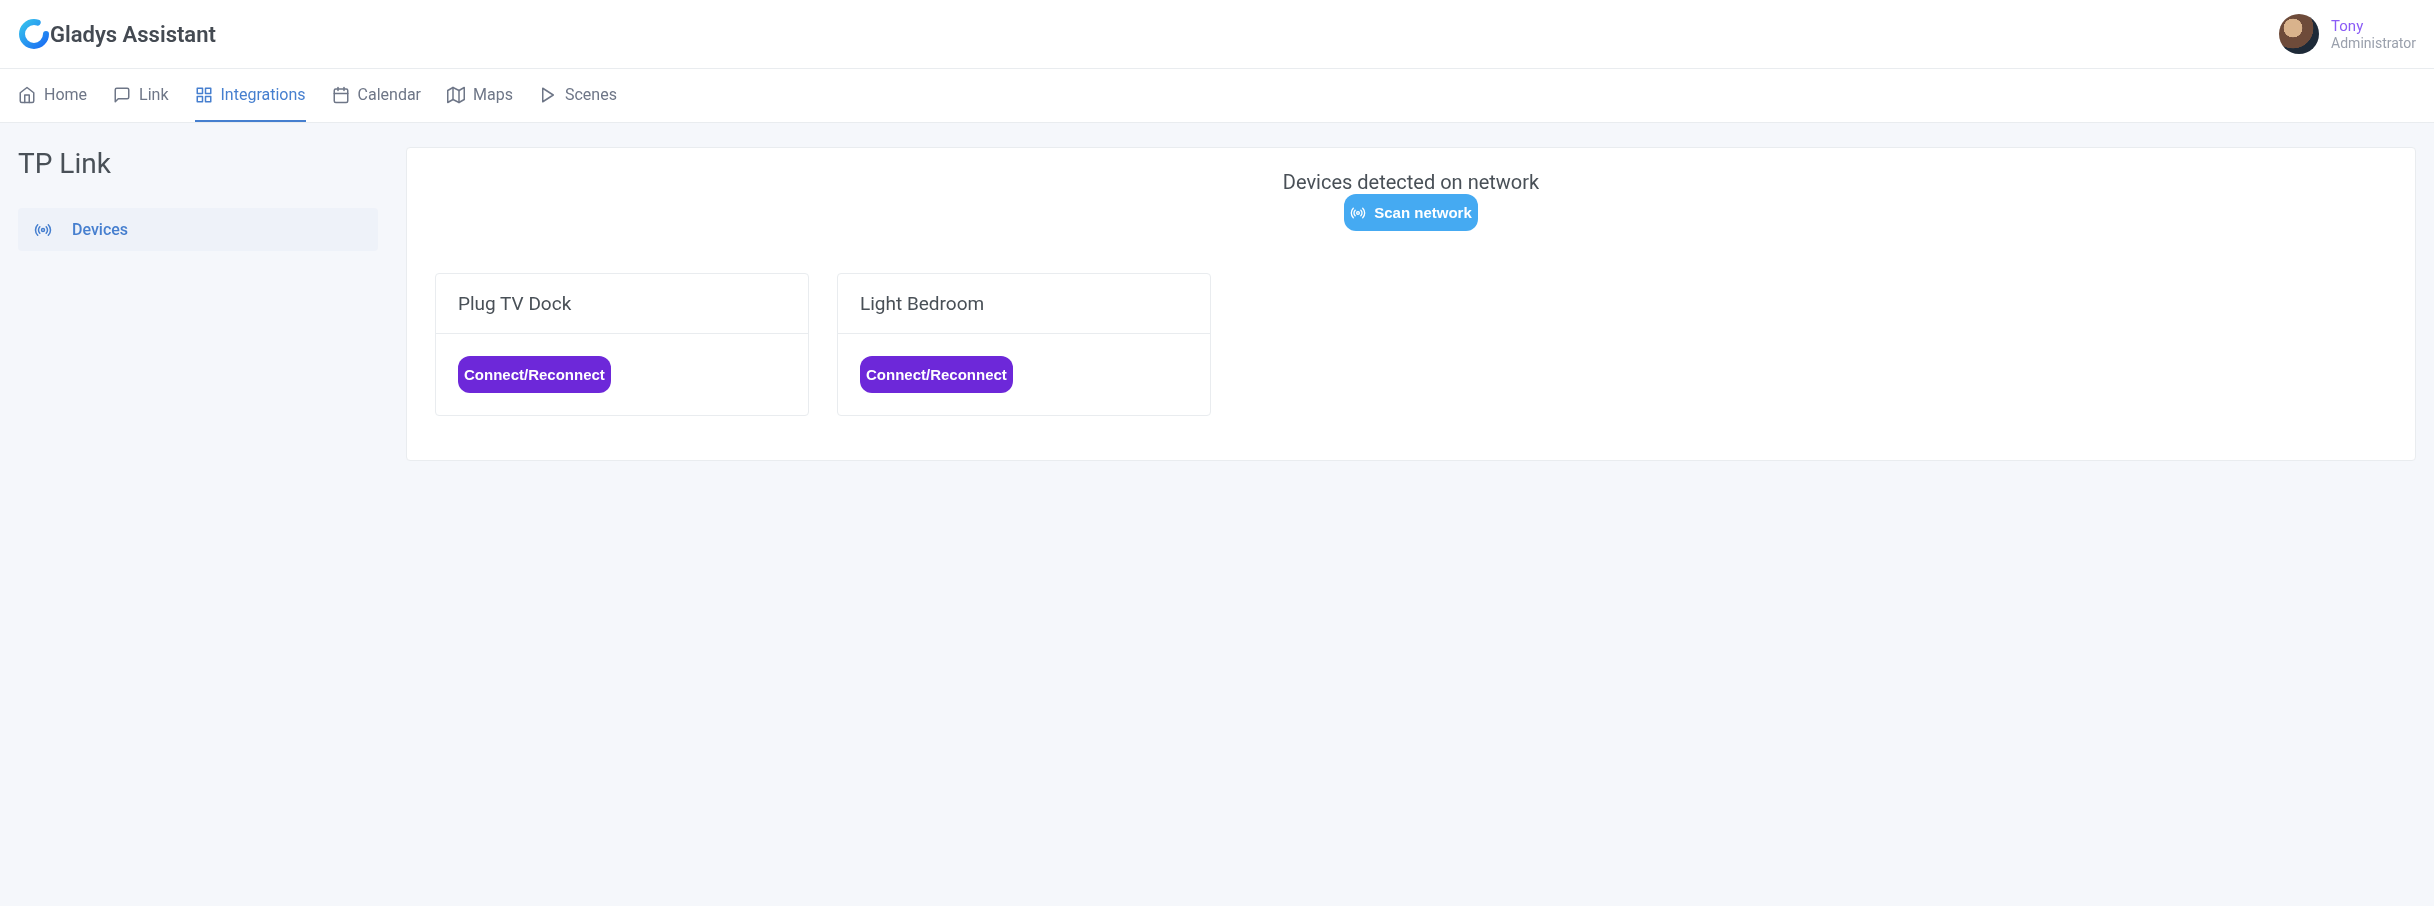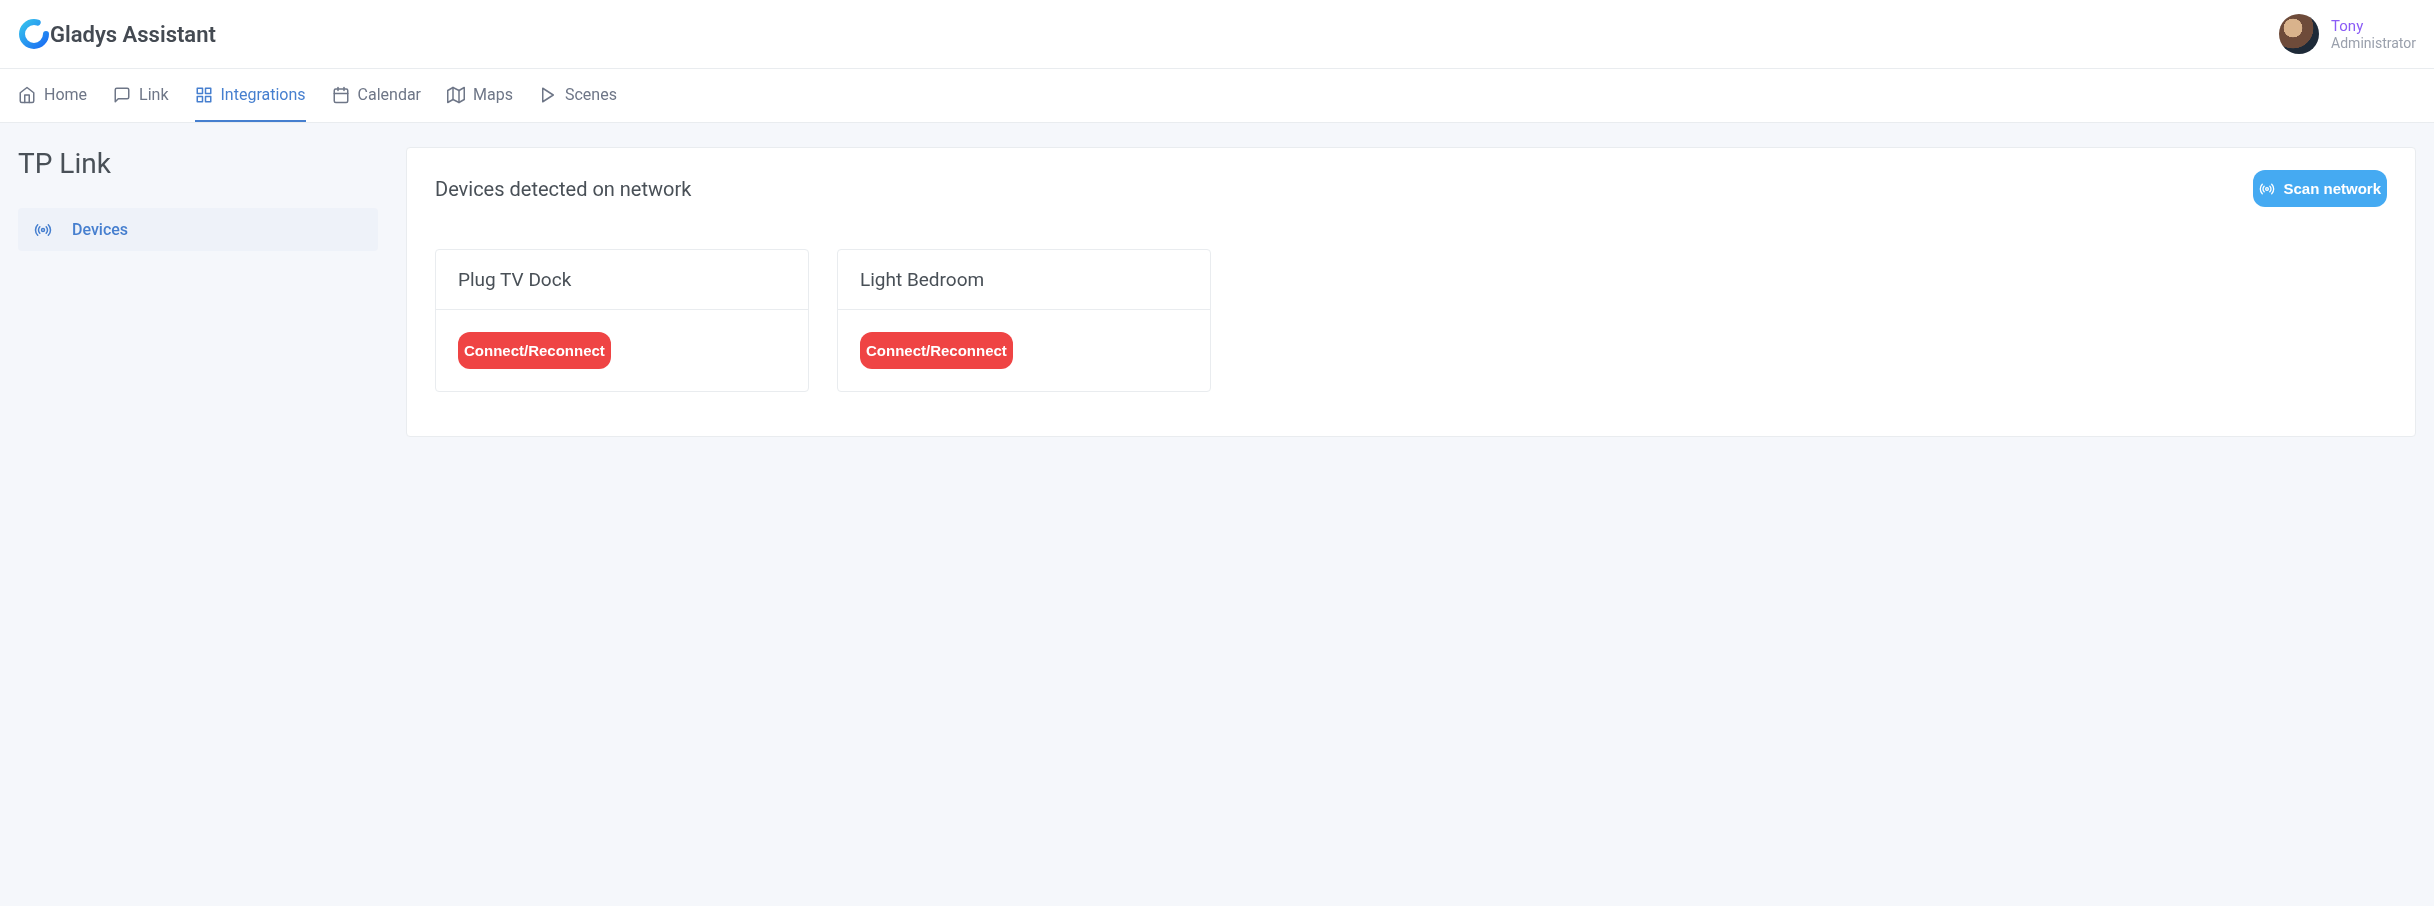--- a/index.html
+++ b/index.html
@@ -116,40 +116,41 @@
     background: #fff;
     border: 1px solid #e9ecef;
     border-radius: 4px;
     padding: 0;
   }
   .main-header {
     display: flex;
     align-items: center;
     justify-content: space-between;
     padding: 22px 28px;
+    flex-direction: column;
   }
   .main-title {
     font-size: 20px;
     font-weight: 400;
     color: #495057;
   }
   .btn {
     display: inline-flex;
     align-items: center;
     gap: 8px;
     border: none;
     border-radius: 12px;
     padding: 10px 6px;
     font-size: 15px;
     font-weight: 600;
     cursor: pointer;
     color: #fff;
   }
   .btn-primary { background: #45aaf2; }
-  .btn-success { background: #ef4444; }
+  .btn-success { background: #6d28d9; }
   .card-grid {
     display: flex;
     gap: 28px;
     padding: 20px 28px 44px;
     flex-wrap: wrap;
   }
   .device-card {
     width: 374px;
     border: 1px solid #e9ecef;
     border-radius: 4px;

